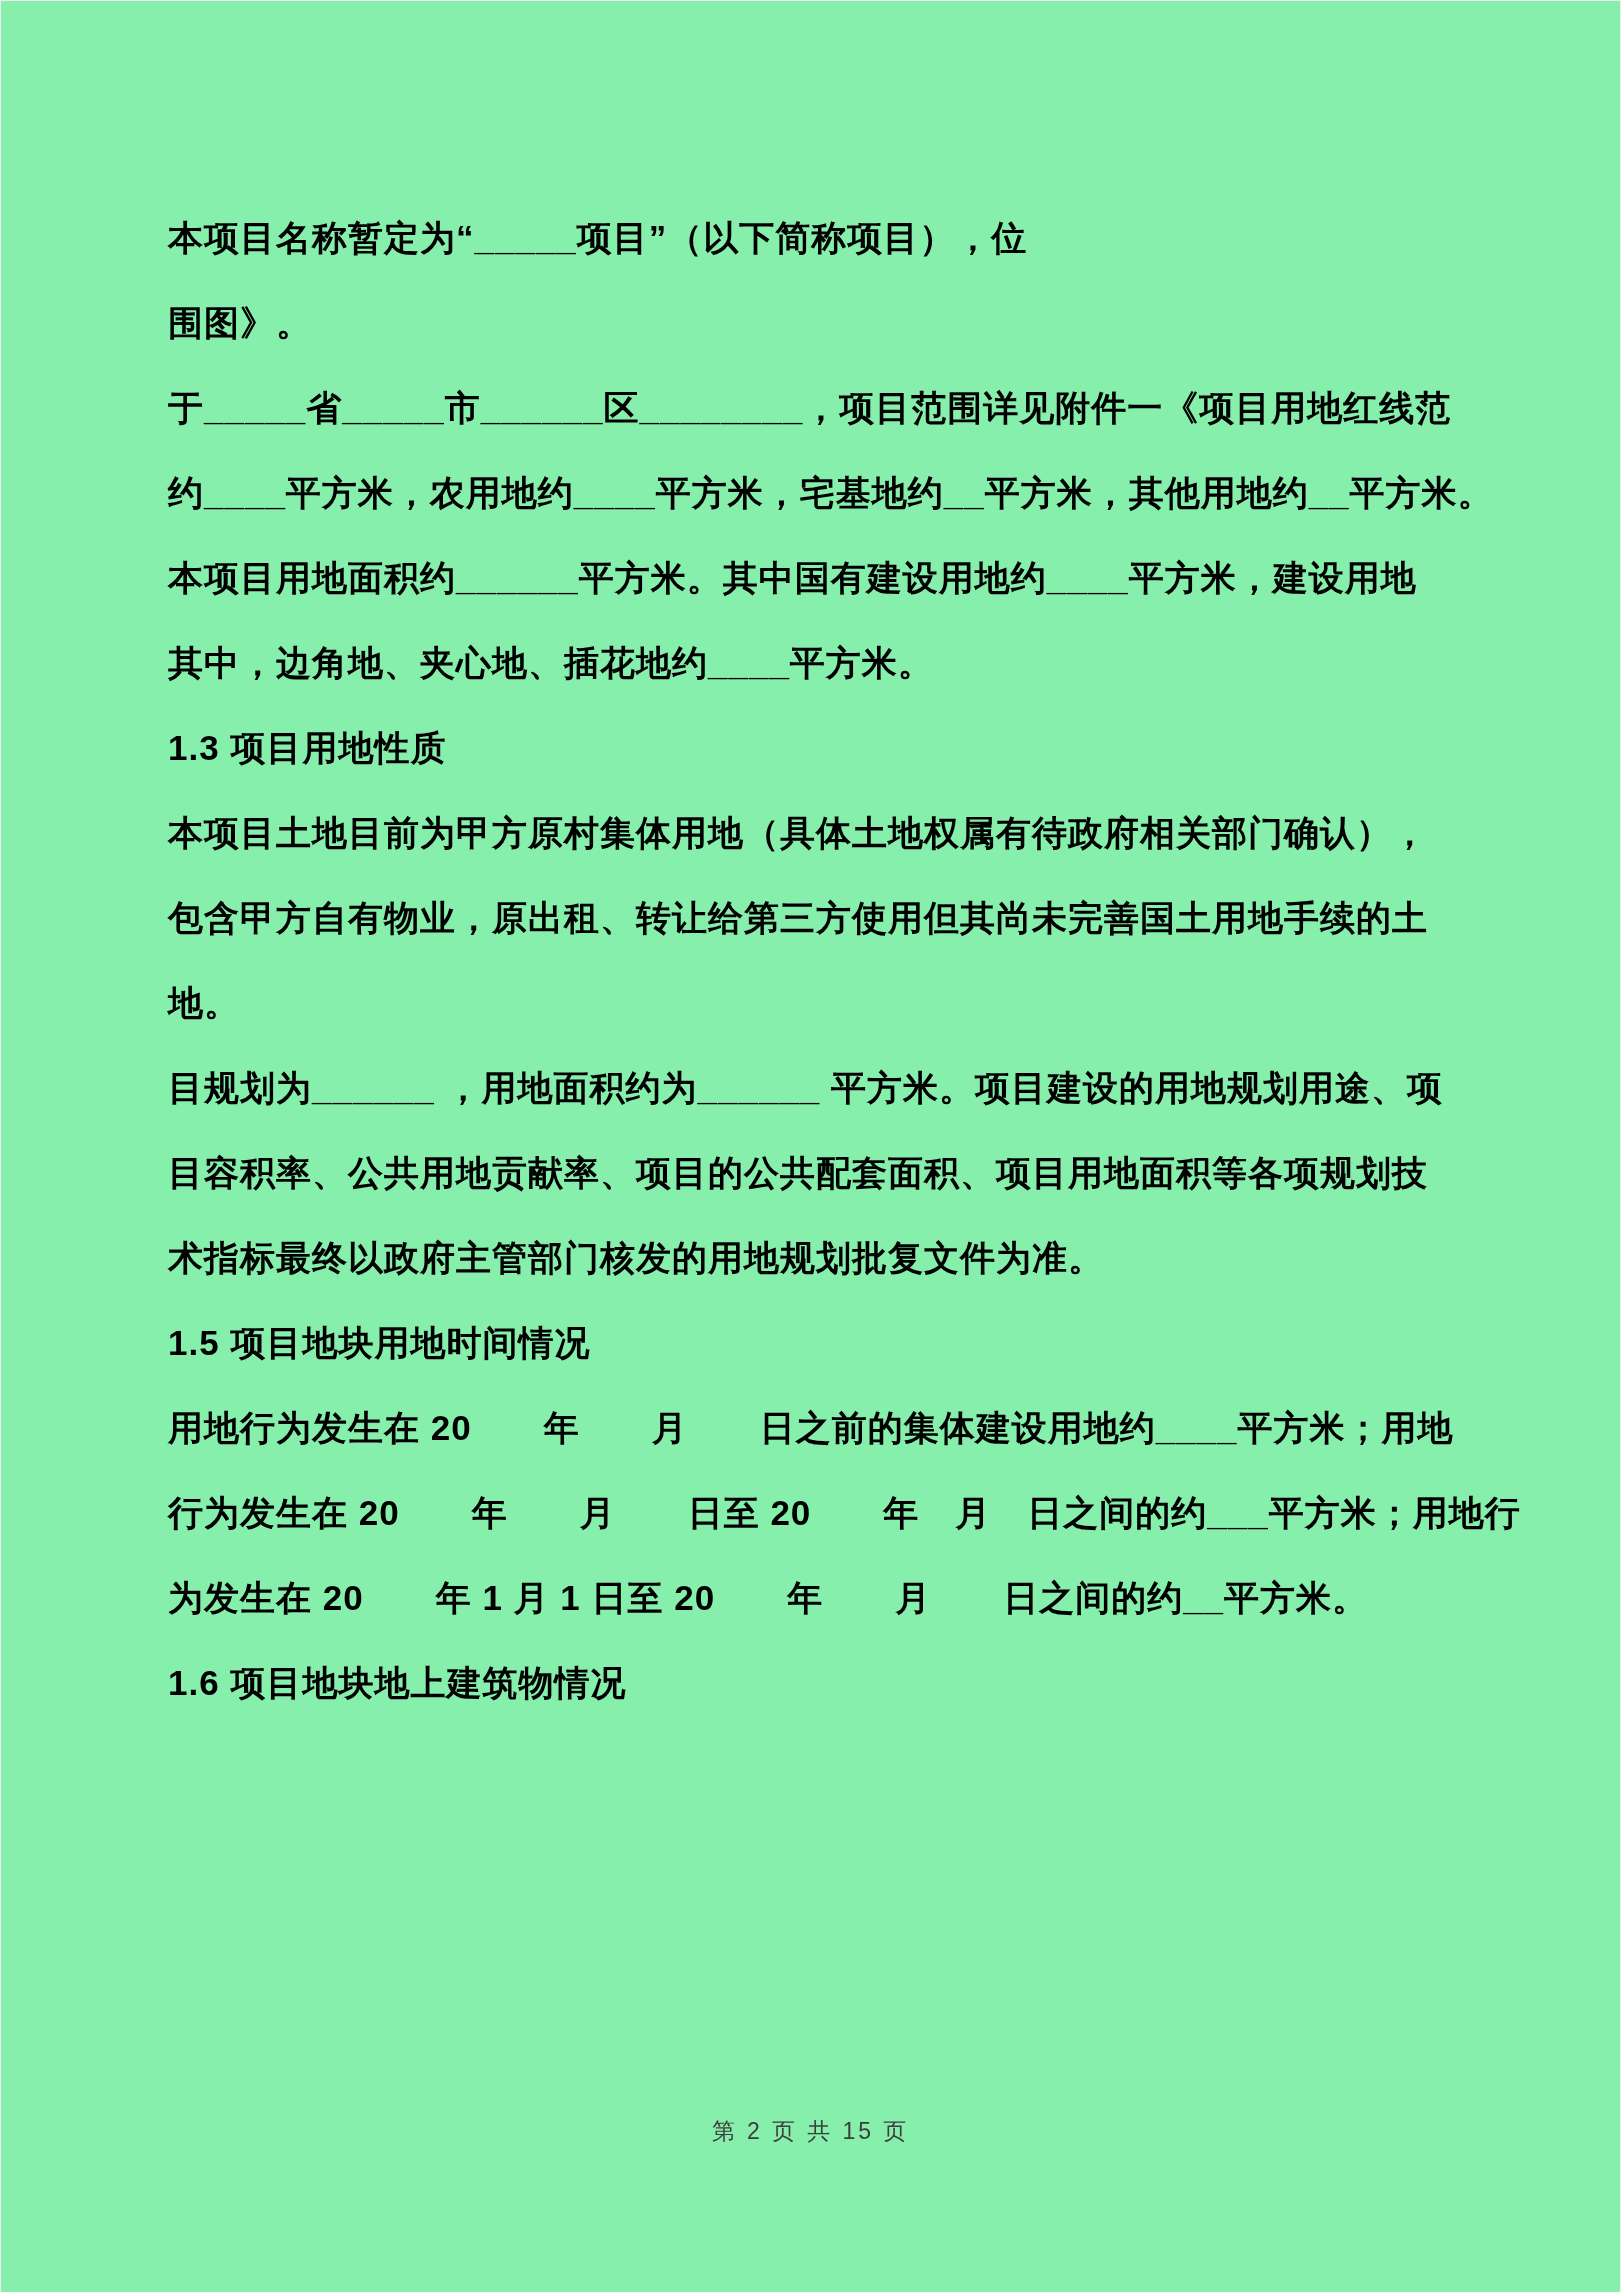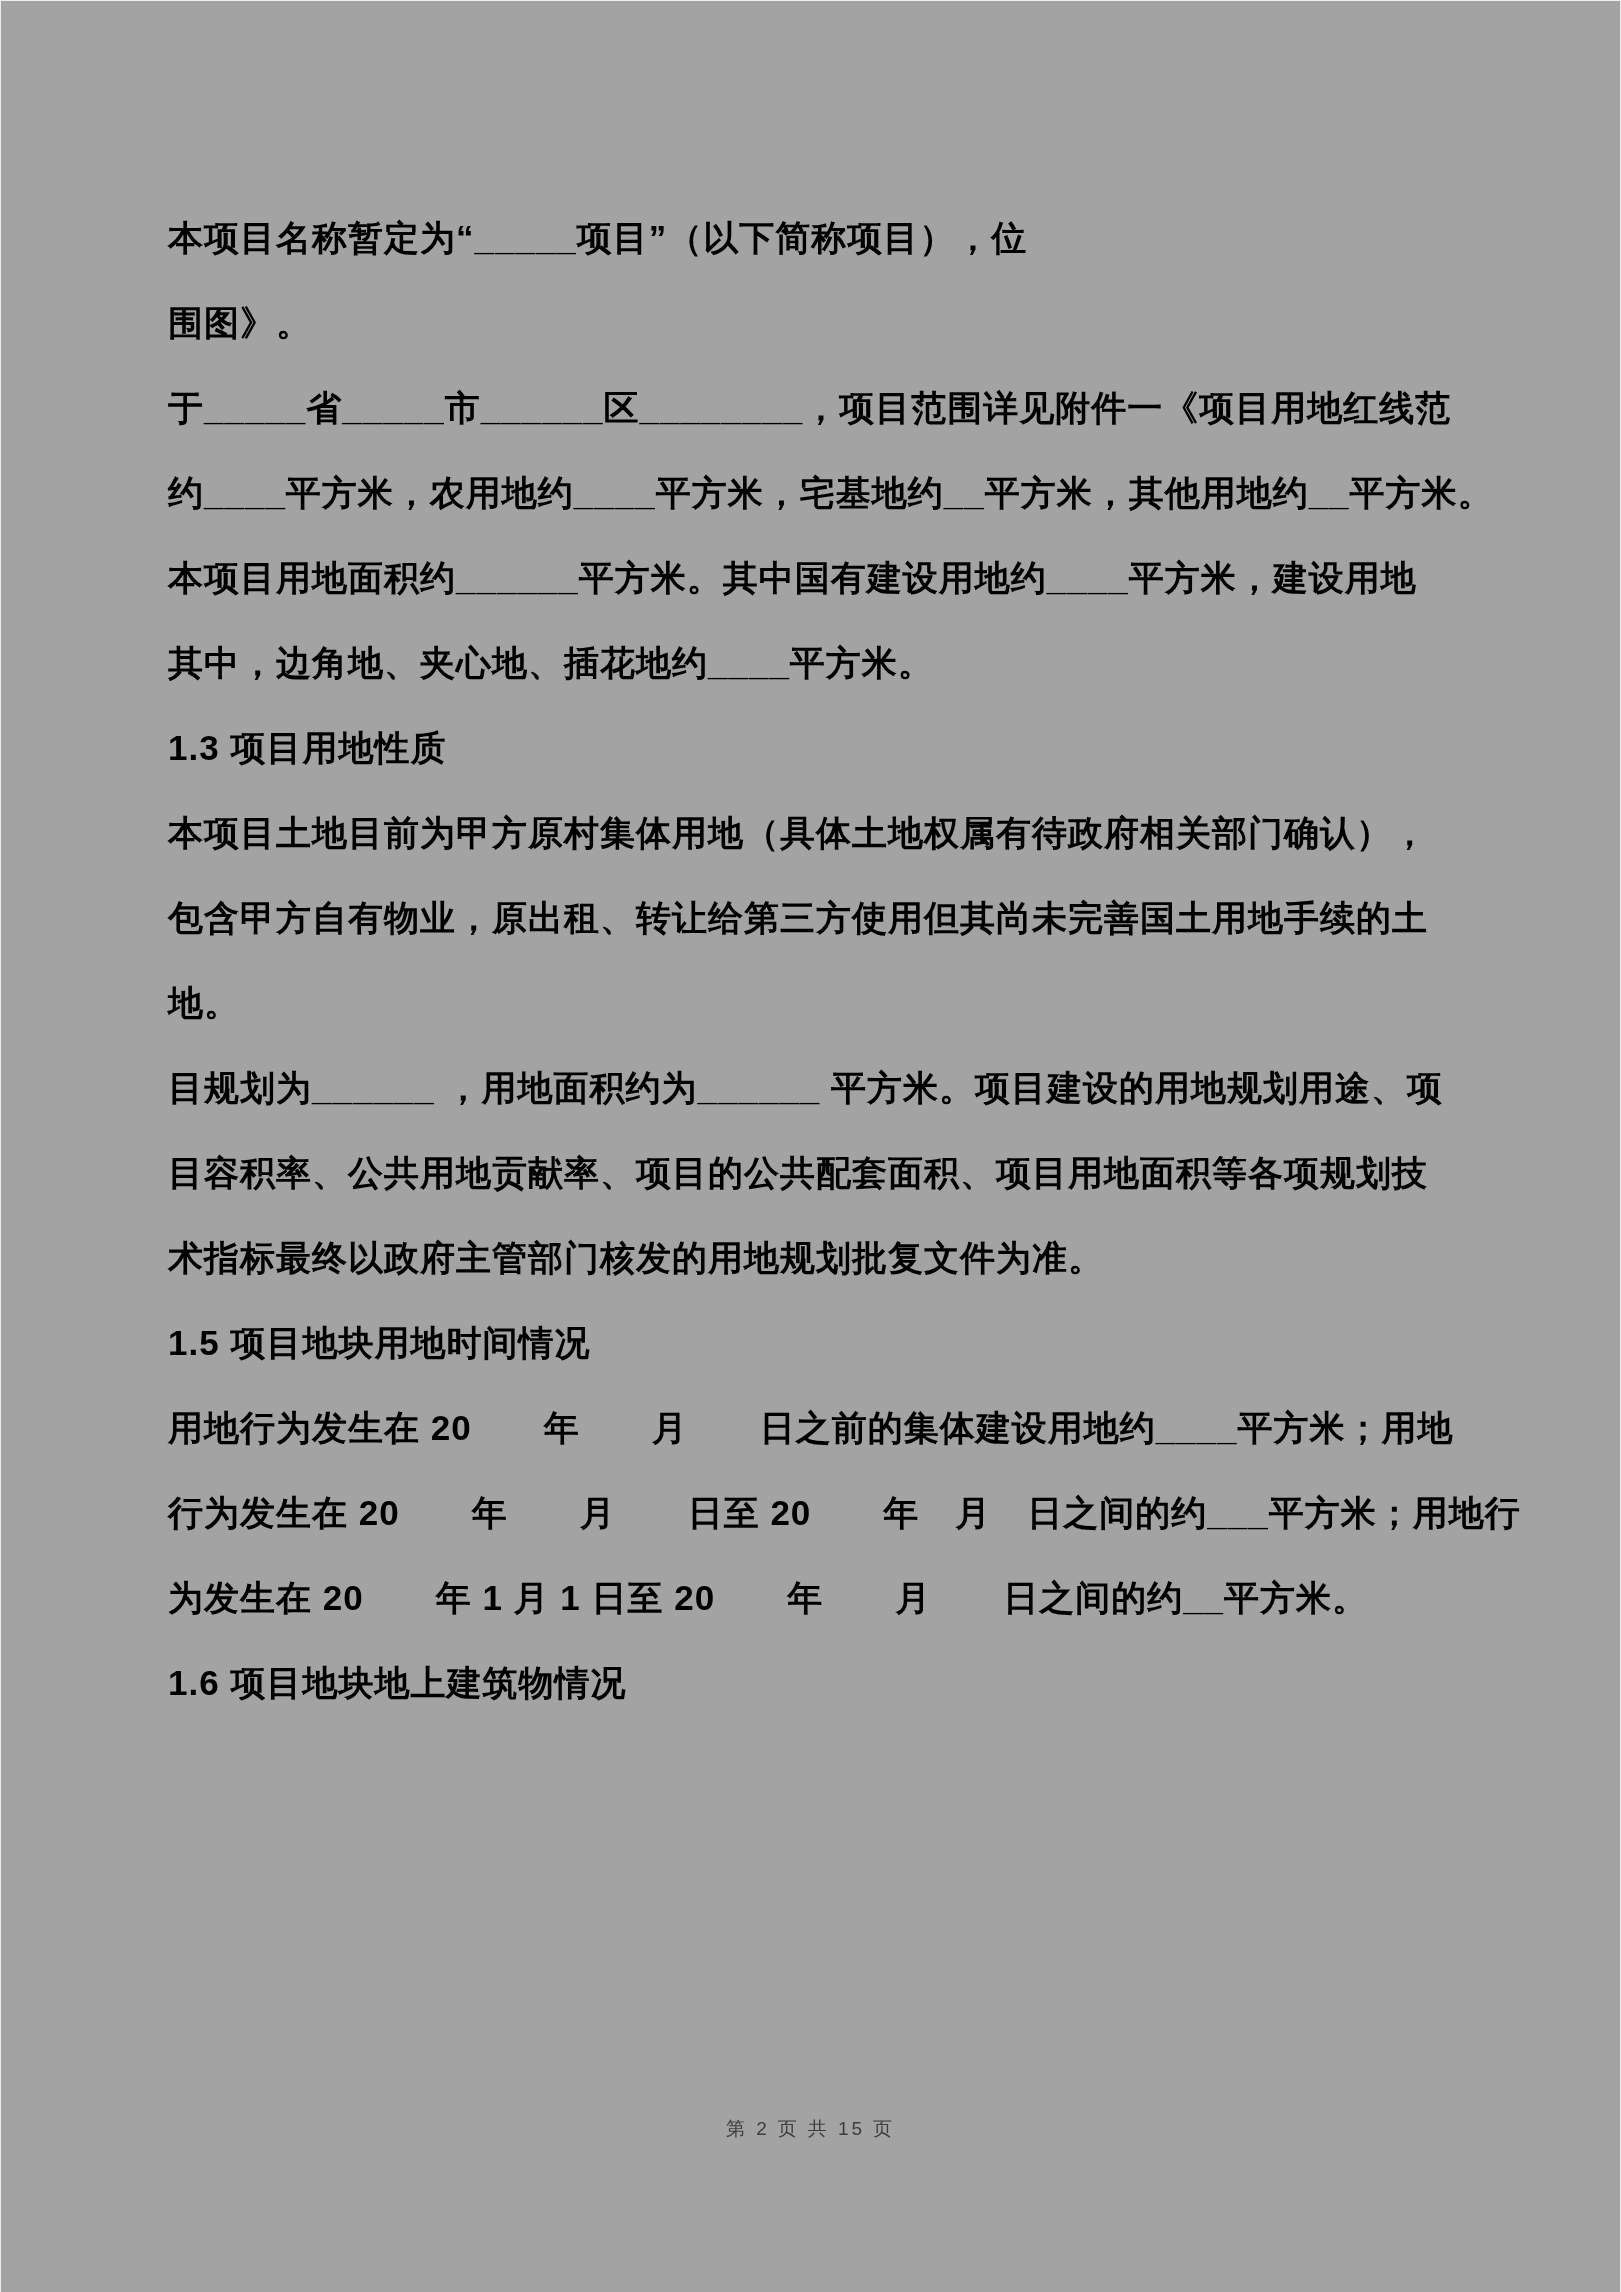--- a/index.html
+++ b/index.html
@@ -11,21 +11,21 @@
     width: 1621px;
     height: 2293px;
     position: relative;
     font-family: "Liberation Sans", sans-serif;
     color: #000000;
     overflow: hidden;
   }
   .page {
     position: absolute;
     inset: 0;
-    background: #a3a3a3;
+    background: #86efac;
     border: 1px solid #ededed;
     box-sizing: border-box;
   }
   .doc-body {
     position: absolute;
     top: 194px;
     left: 167px;
     right: 155px;
   }
   .line {
@@ -39,21 +39,21 @@
   }
   .line.heading {
     font-weight: 700;
   }
   .footer {
     position: absolute;
     top: 2115px;
     left: 0;
     width: 100%;
     text-align: center;
-    font-size: 19px;
+    font-size: 23px;
     letter-spacing: 2.9px;
     color: #3d3d3d;
     font-weight: 400;
   }
 </style>
 </head>
 <body>
 
 <div class="page">
   <div class="doc-body">

